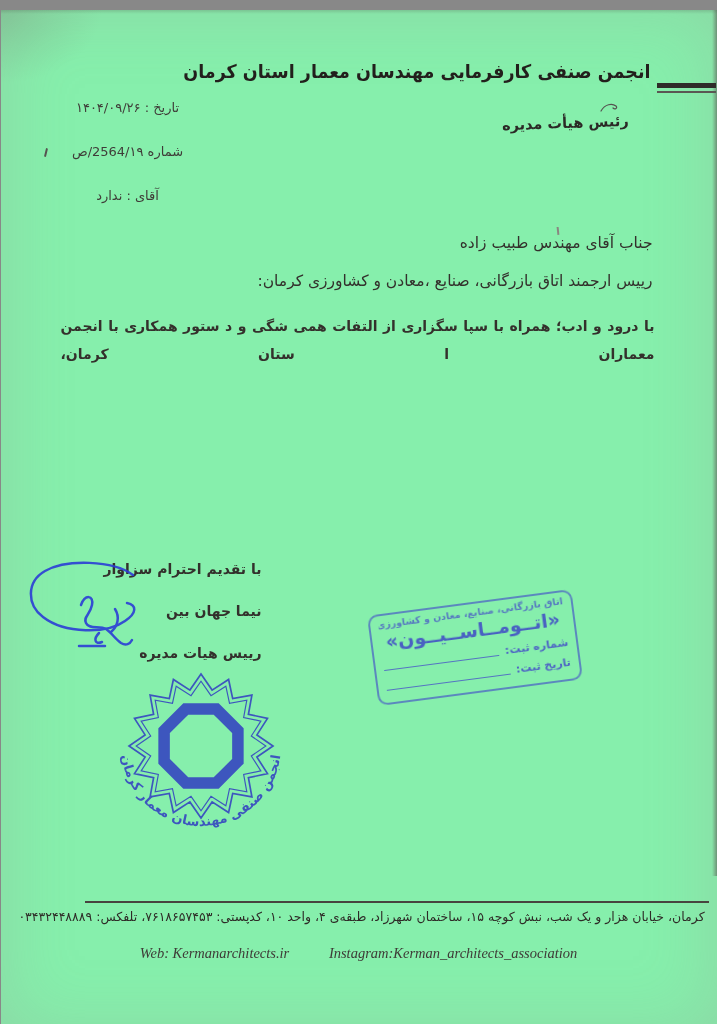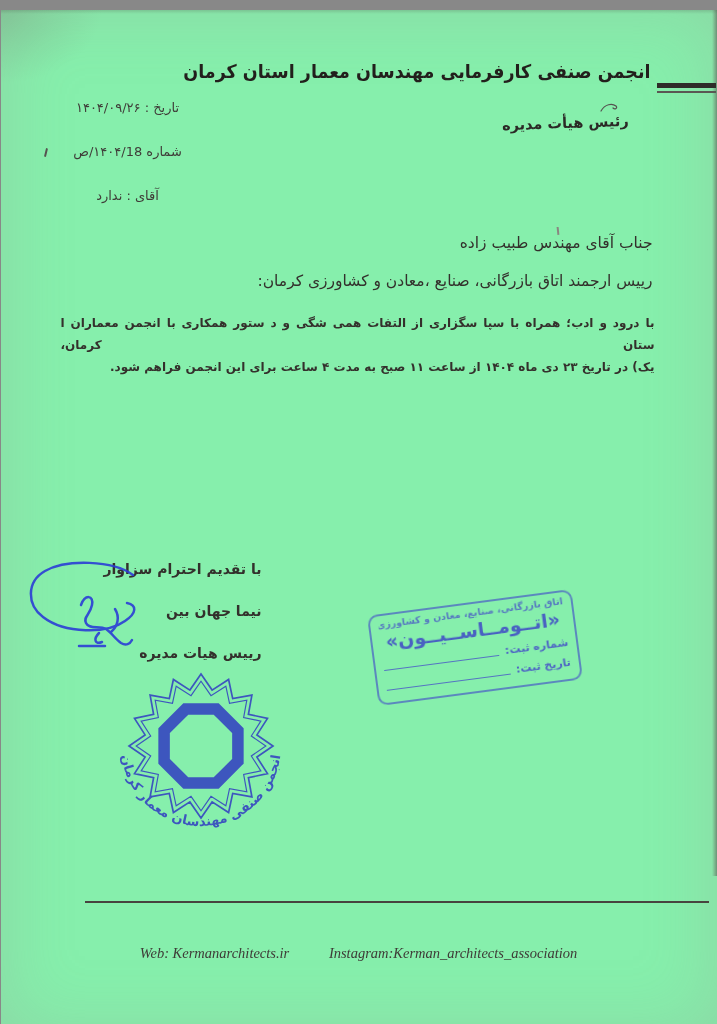--- a/index.html
+++ b/index.html
@@ -39,21 +39,21 @@
   .tick-2 { position:absolute; left:556px; top:217px; width:1.5px; height:8px;
     background:#8a8680; transform:rotate(-6deg); }
 
   
   .addressee { position:absolute; left:60px; right:64px; top:224px;
     direction:rtl; text-align:right; font-size:15.5px; font-weight:400; color:#33302c; }
   .addressee .l2 { margin-top:20px; }
 
   
   .body-text { position:absolute; left:60px; right:62px; top:302px;
-    direction:rtl; font-size:12px; font-weight:700; color:#34302c; line-height:22px; }
+    direction:rtl; font-size:14px; font-weight:700; color:#34302c; line-height:28px; }
   .jline { text-align:justify; text-align-last:justify; }
   .rline { text-align:right; }
 
   
   .sig-text { position:absolute; right:455px; top:551px; direction:rtl;
     text-align:right; font-size:14px; font-weight:700; color:#33302c; white-space:nowrap; }
   .sig-row { height:17px; margin-bottom:25px; }
   .sig-svg { position:absolute; left:20px; top:547px; width:150px; height:105px; }
 
   
@@ -97,34 +97,33 @@
   <div class="hdr-title">انجمن صنفی کارفرمایی مهندسان معمار استان کرمان</div>
   <div class="hdr-bar1"></div>
   <div class="hdr-bar2"></div>
   <svg class="hdr-flourish" viewBox="0 0 22 12">
     <path d="M2,9 C6,2 13,1 17,4 C19,6 16,8 14,6" stroke="#555250" stroke-width="1.2" fill="none" stroke-linecap="round"></path>
   </svg>
   <div class="hdr-subtitle">رئیس هیأت مدیره</div>
 
   <div class="meta">
     <div class="meta-row">تاریخ : ۱۴۰۴/۰۹/۲۶</div>
-    <div class="meta-row">شماره ۱۴۰۴/18/ص</div>
+    <div class="meta-row">شماره 2564/۱۹/ص</div>
     <div class="meta-row">آقای : ندارد</div>
   </div>
   <div class="tick-1"></div>
   <div class="tick-2"></div>
 
   <div class="addressee">
     <div class="l1">جناب آقای مهندس طبیب زاده</div>
     <div class="l2">رییس ارجمند اتاق بازرگانی، صنایع ،معادن و کشاورزی کرمان:</div>
   </div>
 
   <div class="body-text">
     <div class="jline">با درود و ادب؛ همراه با  سپا سگزاری از التفات همی شگی و د ستور همکاری با انجمن معماران ا ستان کرمان،</div>
-    <div class="rline">یک) در تاریخ ۲۳ دی ماه ۱۴۰۴ از ساعت ۱۱ صبح به مدت ۴ ساعت برای این انجمن فراهم شود.</div>
   </div>
 
   <div class="sig-text">
     <div class="sig-row">با تقدیم احترام سزاوار</div>
     <div class="sig-row">نیما جهان بین</div>
     <div class="sig-row">رییس هیات مدیره</div>
   </div>
 
   <svg class="sig-svg" viewBox="0 0 150 105">
     <g stroke="#2c3ed6" stroke-width="2.5" fill="none" stroke-linecap="round" opacity=".9">
@@ -157,18 +156,19 @@
       <span class="lbl">شماره ثبت:</span>
       <span class="rule"></span>
     </div>
     <div class="auto-row">
       <span class="lbl">تاریخ ثبت:</span>
       <span class="rule"></span>
     </div>
   </div>
 
   <div class="footer-rule"></div>
+  <div class="footer-fa">کرمان، خیابان هزار و یک شب، نبش کوچه ۱۵، ساختمان شهرزاد، طبقه‌ی ۴، واحد ۱۰، کدپستی: ۷۶۱۸۶۵۷۴۵۳،  تلفکس: ۰۳۴۳۲۴۴۸۸۸۹</div>
   <div class="footer-en">
     <span class="seg">Web: Kermanarchitects.ir</span>
     <span class="seg">Instagram:Kerman_architects_association</span>
   </div>
 
 </div>
 
 </body></html>

